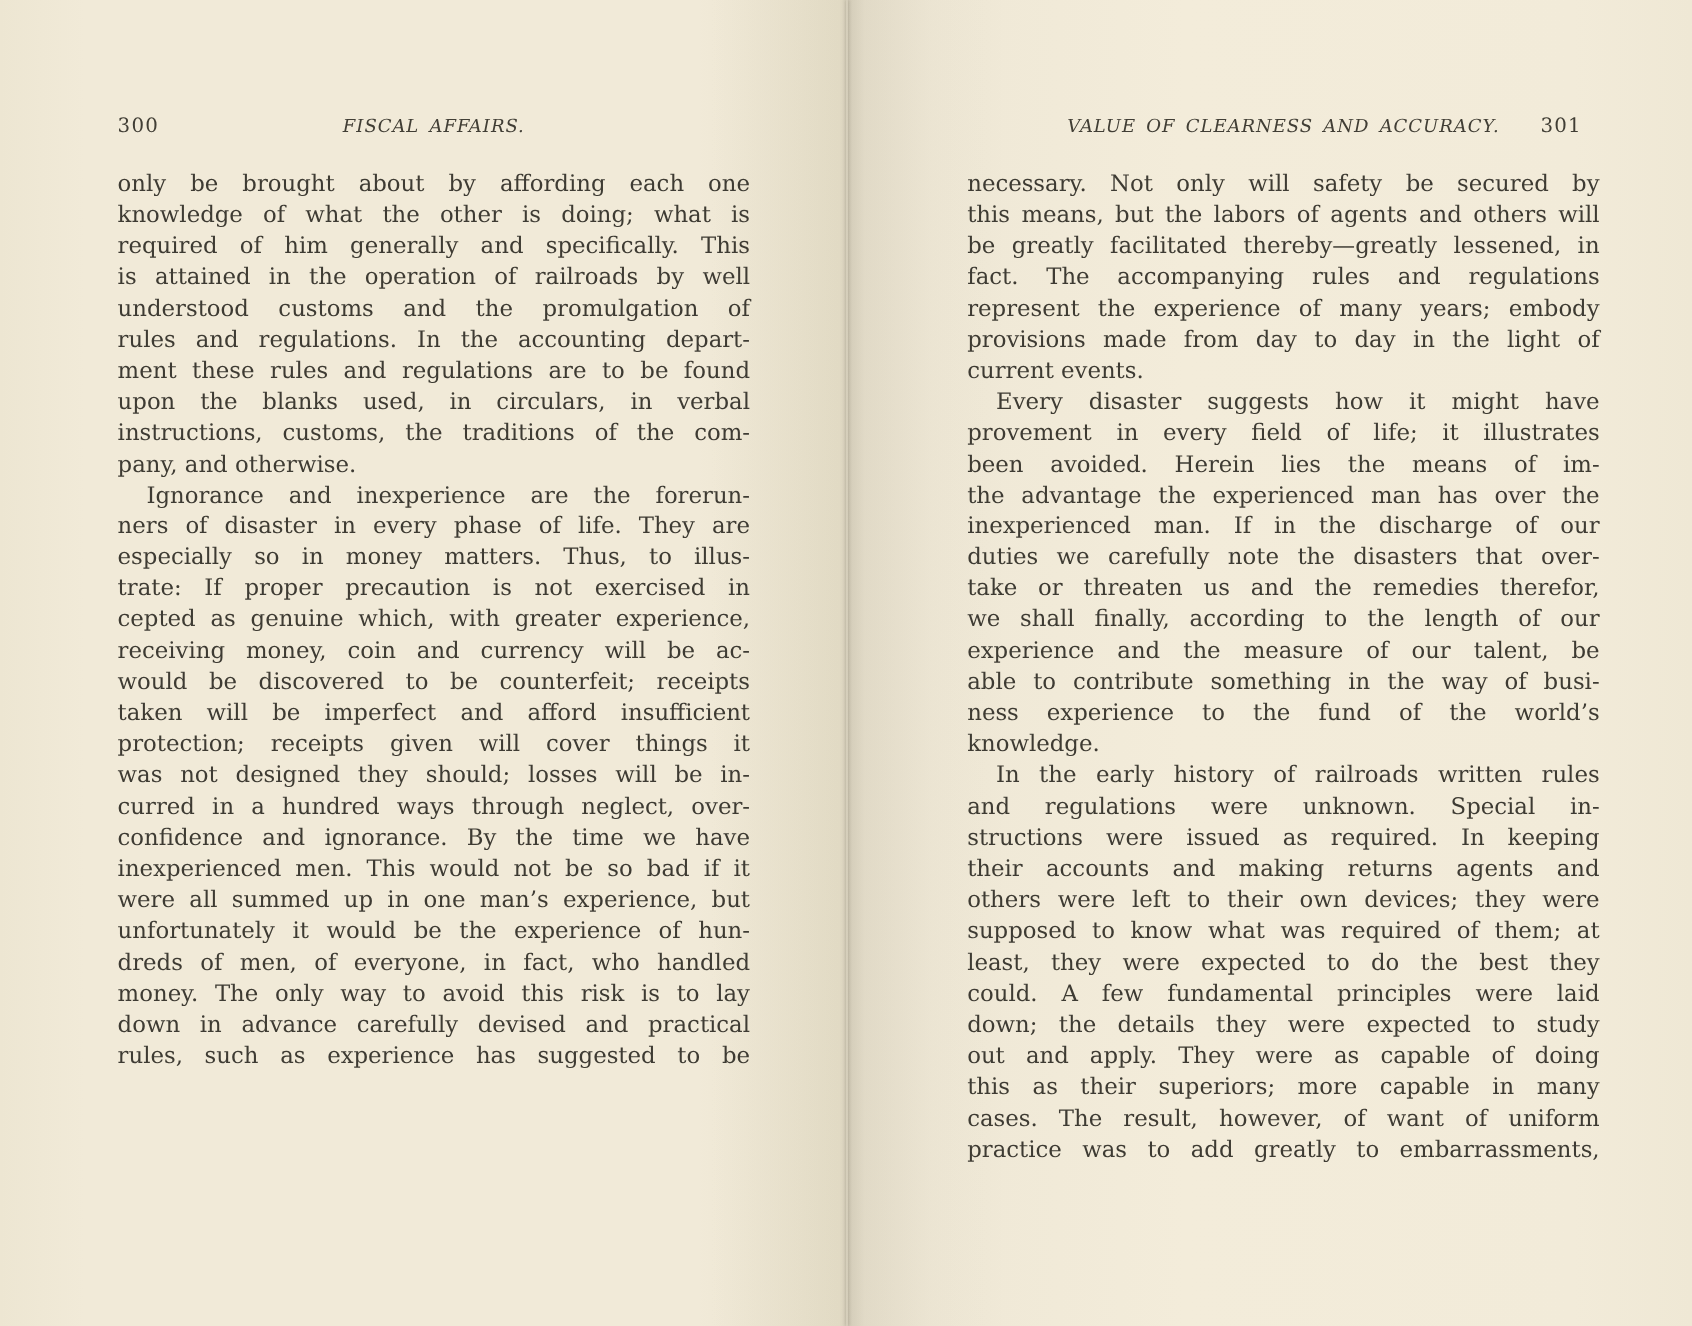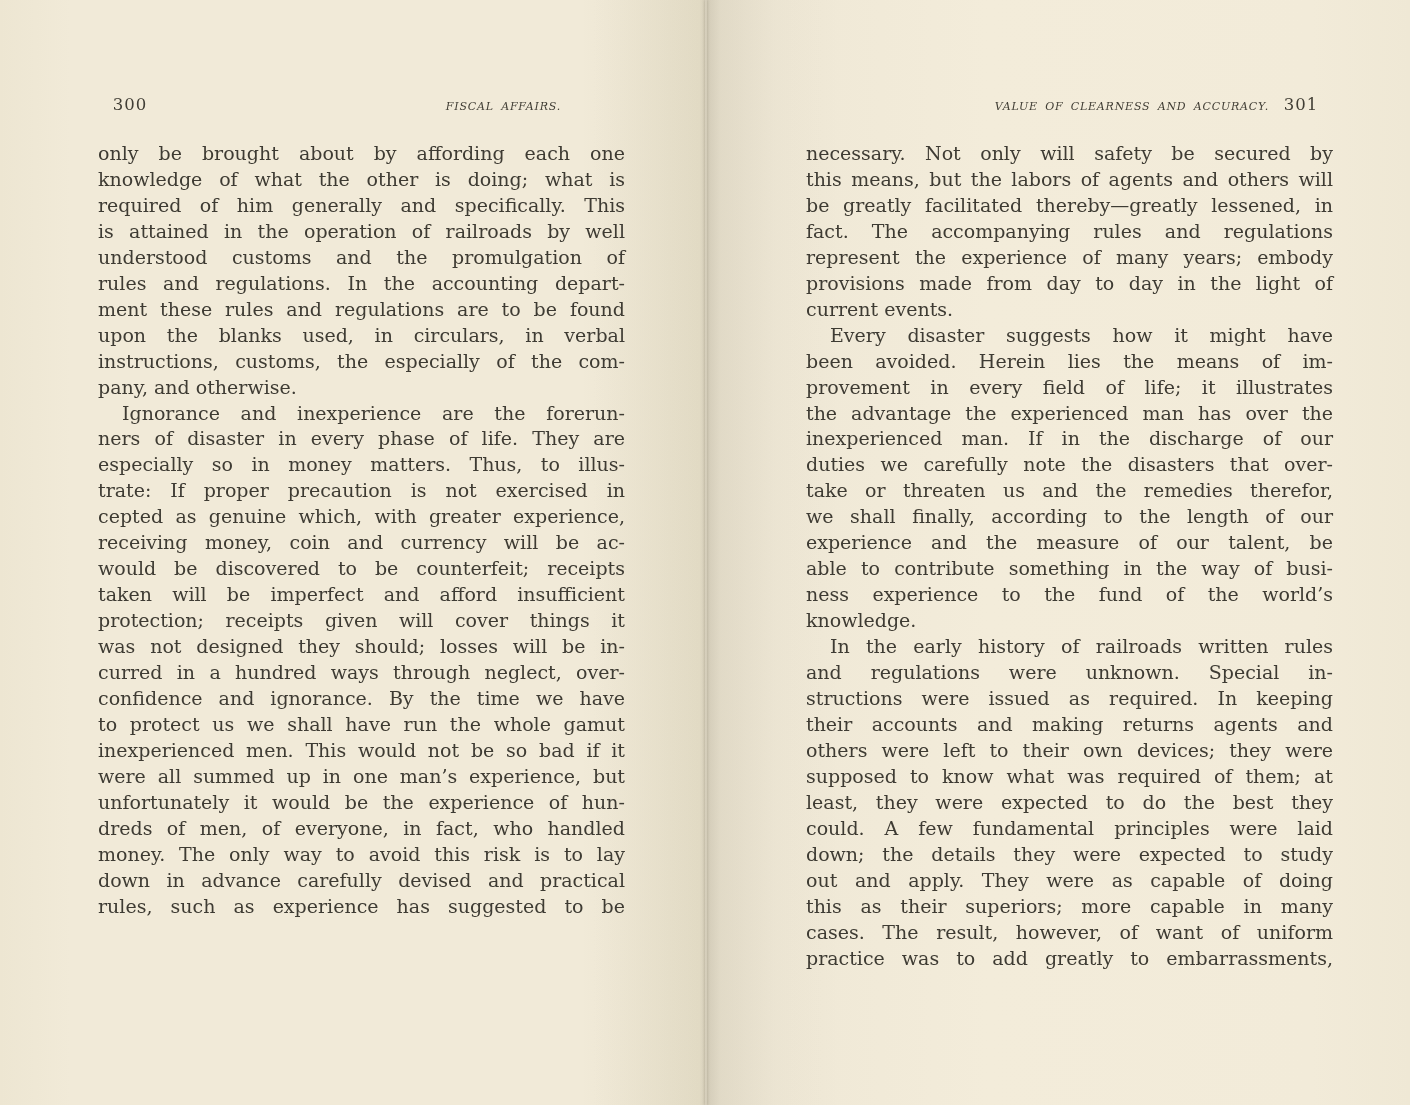--- a/index.html
+++ b/index.html
@@ -45,25 +45,25 @@
   .page.left  { left: 98px;  width: 527px; }
   .page.right { left: 806px; width: 527px; }
 
   .running {
     position: absolute; top: 95px; left: 0; width: 100%;
     display: grid; grid-template-columns: 64px 1fr 64px;
     align-items: baseline;
     color: #413e35;
   }
   .rhead {
-    text-align: right; font-style: italic; font-size: 11px;
+    text-align: center; font-style: italic; font-size: 15px;
     letter-spacing: 0.8px; word-spacing: 3px;
   }
   .folio { font-size: 16.5px; letter-spacing: 1px; }
-  .folio.fleft  { text-align: center; }
+  .folio.fleft  { text-align: left; }
   .folio.fright { text-align: center; }
 
   .body {
     position: absolute; top: 141px; left: 0; width: 100%;
     font-size: 19px; line-height: 25.95px; color: #3e3b33;
     text-rendering: optimizeLegibility;
   }
   .line { text-align: justify; text-align-last: justify; }
   .line.para-end { text-align-last: left; }
   .line.indent { text-indent: 24px; }
@@ -83,35 +83,34 @@
     </header>
     <div class="body">
         <div class="line">only be brought about by affording each one</div>
         <div class="line">knowledge of what the other is doing; what is</div>
         <div class="line">required of him generally and specifically. This</div>
         <div class="line">is attained in the operation of railroads by well</div>
         <div class="line">understood customs and the promulgation of</div>
         <div class="line">rules and regulations. In the accounting depart-</div>
         <div class="line">ment these rules and regulations are to be found</div>
         <div class="line">upon the blanks used, in circulars, in verbal</div>
-        <div class="line">instructions, customs, the especially of the com-</div>
+        <div class="line">instructions, customs, the traditions of the com-</div>
         <div class="line para-end">pany, and otherwise.</div>
         <div class="line indent">Ignorance and inexperience are the forerun-</div>
         <div class="line">ners of disaster in every phase of life. They are</div>
         <div class="line">especially so in money matters. Thus, to illus-</div>
         <div class="line">trate: If proper precaution is not exercised in</div>
         <div class="line">cepted as genuine which, with greater experience,</div>
         <div class="line">receiving money, coin and currency will be ac-</div>
         <div class="line">would be discovered to be counterfeit; receipts</div>
         <div class="line">taken will be imperfect and afford insufficient</div>
         <div class="line">protection; receipts given will cover things it</div>
         <div class="line">was not designed they should; losses will be in-</div>
         <div class="line">curred in a hundred ways through neglect, over-</div>
         <div class="line">confidence and ignorance. By the time we have</div>
-        <div class="line">to protect us we shall have run the whole gamut</div>
         <div class="line">inexperienced men. This would not be so bad if it</div>
         <div class="line">were all summed up in one man’s experience, but</div>
         <div class="line">unfortunately it would be the experience of hun-</div>
         <div class="line">dreds of men, of everyone, in fact, who handled</div>
         <div class="line">money. The only way to avoid this risk is to lay</div>
         <div class="line">down in advance carefully devised and practical</div>
         <div class="line">rules, such as experience has suggested to be</div>
       </div>
   </section>
 
@@ -123,22 +122,22 @@
     </header>
     <div class="body">
         <div class="line">necessary. Not only will safety be secured by</div>
         <div class="line">this means, but the labors of agents and others will</div>
         <div class="line">be greatly facilitated thereby—greatly lessened, in</div>
         <div class="line">fact. The accompanying rules and regulations</div>
         <div class="line">represent the experience of many years; embody</div>
         <div class="line">provisions made from day to day in the light of</div>
         <div class="line para-end">current events.</div>
         <div class="line indent">Every disaster suggests how it might have</div>
+        <div class="line">provement in every field of life; it illustrates</div>
         <div class="line">been avoided. Herein lies the means of im-</div>
-        <div class="line">provement in every field of life; it illustrates</div>
         <div class="line">the advantage the experienced man has over the</div>
         <div class="line">inexperienced man. If in the discharge of our</div>
         <div class="line">duties we carefully note the disasters that over-</div>
         <div class="line">take or threaten us and the remedies therefor,</div>
         <div class="line">we shall finally, according to the length of our</div>
         <div class="line">experience and the measure of our talent, be</div>
         <div class="line">able to contribute something in the way of busi-</div>
         <div class="line">ness experience to the fund of the world’s</div>
         <div class="line para-end">knowledge.</div>
         <div class="line indent">In the early history of railroads written rules</div>

